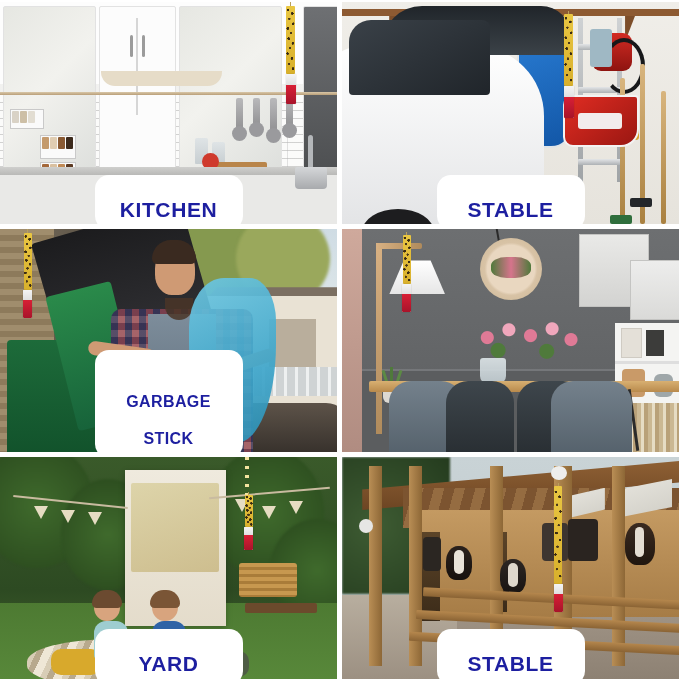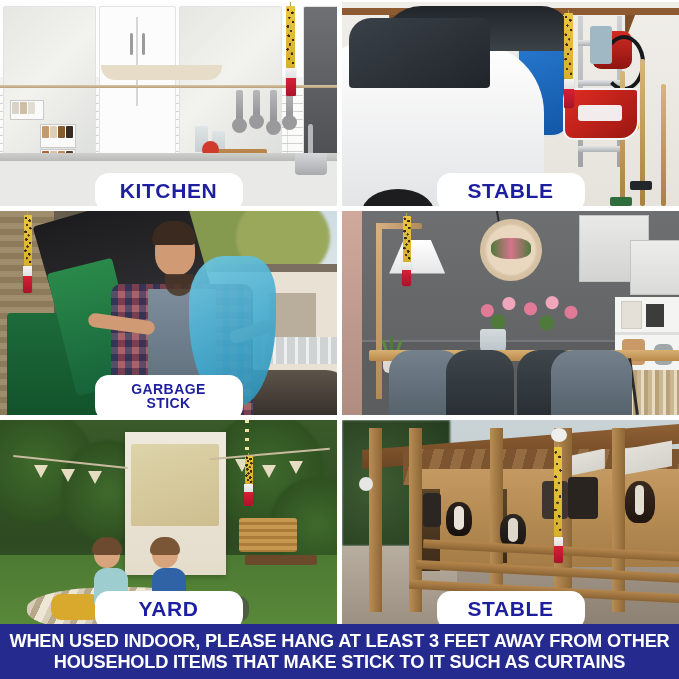--- a/index.html
+++ b/index.html
@@ -24,29 +24,29 @@
     grid-template-columns:1fr 1fr;grid-template-rows:1fr 1fr 1fr;
     gap:5px;padding:2px 0 0 0;background:#ffffff;
   }
   .cell{position:relative;overflow:hidden;background:#d8d8d8;}
   .scene{position:absolute;inset:0;overflow:hidden;}
 
   
   .chip{
     position:absolute;left:50%;transform:translateX(-50%);
     bottom:-6px;background:#ffffff;border-radius:14px;
-    padding:7px 20px 10px 20px;
+    padding:24px 20px 10px 20px;
     display:flex;flex-direction:column;align-items:center;justify-content:center;
     z-index:40;min-width:108px;
   }
   .chip span{
     color:#1d1fa0;font-weight:bold;font-size:21px;line-height:1.04;
     letter-spacing:.6px;white-space:nowrap;
   }
-  .chip.two span{font-size:14px;letter-spacing:.4px;}
+  .chip.two span{font-size:16px;letter-spacing:.4px;margin-top:20px;}
 
   
   .bottom-banner{
     background:#252a8e;flex:0 0 55px;height:55px;
     display:flex;flex-direction:column;align-items:center;justify-content:center;
     padding:0 3px;
   }
   .bottom-banner span{
     color:#fff;font-weight:bold;font-size:18.2px;line-height:1.12;
     white-space:nowrap;letter-spacing:-0.2px;
@@ -551,18 +551,14 @@
             </div>
         </div>
       </div>
       <div class="chip">
         <span>STABLE</span>
       </div>
     </div>
 
   </div>
 
-  <div class="bottom-banner">
-    <span>WHEN USED INDOOR, PLEASE HANG AT LEAST 3 FEET AWAY FROM OTHER</span>
-    <span>HOUSEHOLD ITEMS THAT MAKE STICK TO IT SUCH AS CURTAINS</span>
-  </div>
 
 </div>
 
 </body></html>

